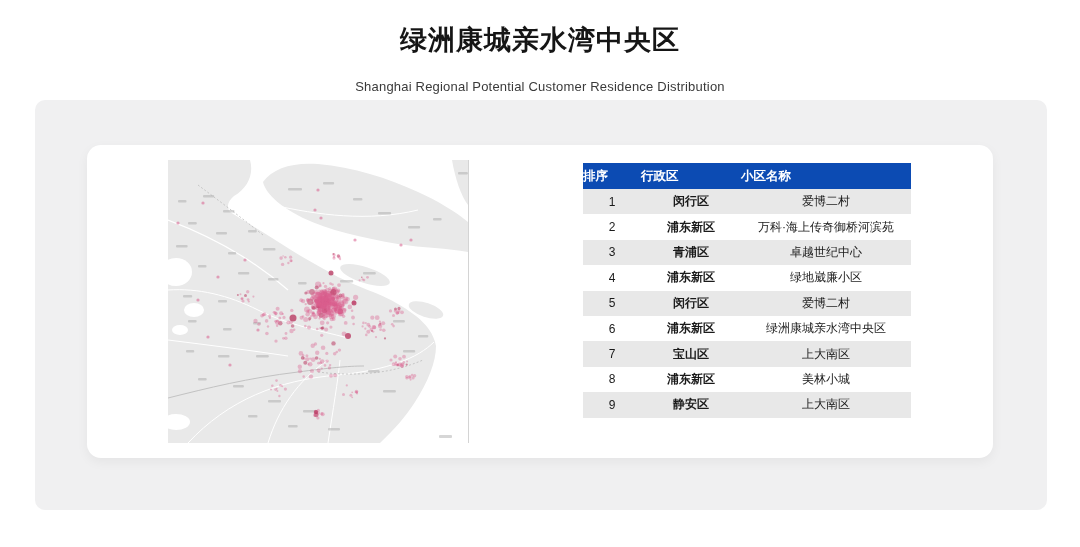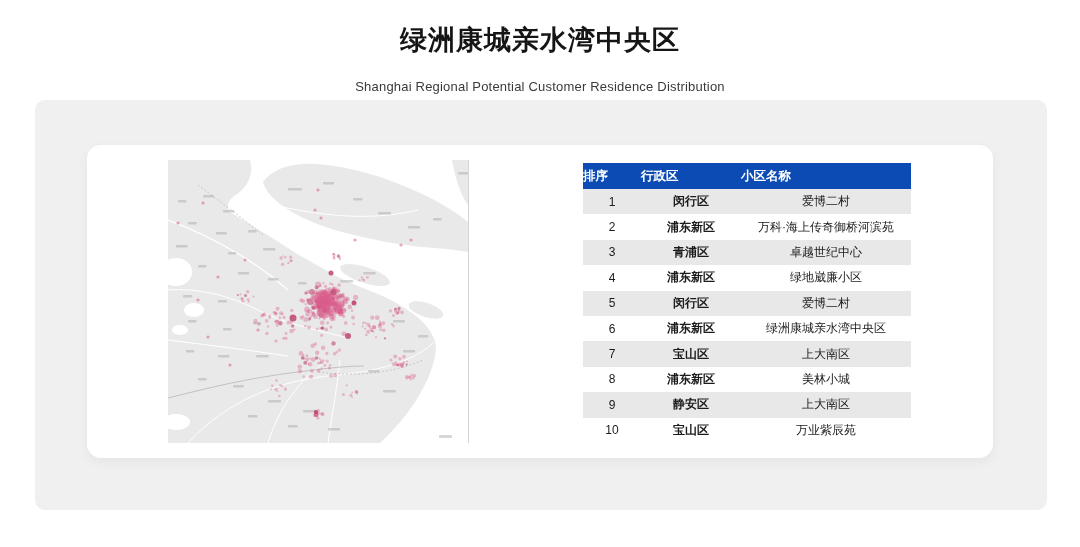--- a/index.html
+++ b/index.html
@@ -695,22 +695,17 @@
           <tr>
             <td class="col0">8</td>
             <td class="col1">浦东新区</td>
             <td class="col2">美林小城</td>
           </tr>
           <tr class="stripe">
             <td class="col0">9</td>
             <td class="col1">静安区</td>
             <td class="col2">上大南区</td>
           </tr>
-          <tr>
-            <td class="col0">10</td>
-            <td class="col1">宝山区</td>
-            <td class="col2">万业紫辰苑</td>
-          </tr>
         </tbody>
     </table>
 
   </div>
 </div>
 
 </body></html>

